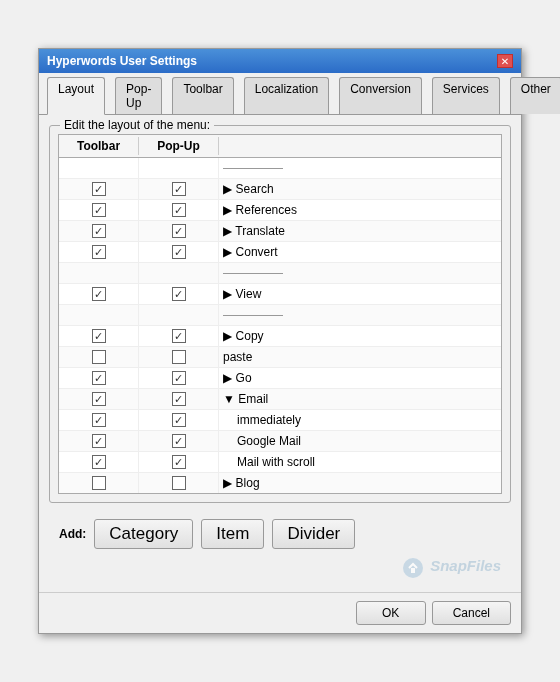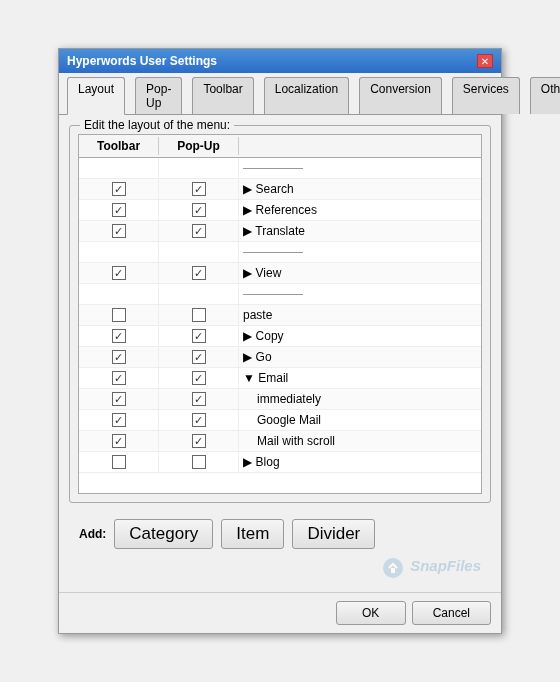--- a/index.html
+++ b/index.html
@@ -7,21 +7,21 @@
       font-family: 'Segoe UI', Tahoma, sans-serif;
       font-size: 12px;
       background: #f0f0f0;
       display: flex;
       justify-content: center;
       align-items: center;
       width: 560px;
       height: 682px;
     }
     .window {
-      width: 444px;
+      width: 484px;
       background: #f0f0f0;
       border: 1px solid #999;
       box-shadow: 2px 2px 8px rgba(0,0,0,0.4);
     }
     .title-bar {
       background: linear-gradient(to bottom, #4a90d9, #2b6cc7);
       color: white;
       padding: 4px 8px;
       display: flex;
       align-items: center;
@@ -309,20 +309,31 @@
                 <div class="checkbox checked"></div>
               </div>
               <div class="cell-popup">
                 <div class="checkbox checked"></div>
               </div>
               <div class="cell-item">
                 <span style="padding-left: 0px; font-size: 12px;">▶ Translate</span>
               </div>
             </div>
             <div class="table-row">
+              <div class="cell-toolbar">
+                <div class="checkbox checked"></div>
+              </div>
+              <div class="cell-popup">
+                <div class="checkbox checked"></div>
+              </div>
+              <div class="cell-item">
+                <span style="padding-left: 0px; font-size: 12px;">▶ Convert</span>
+              </div>
+            </div>
+            <div class="table-row">
               <div class="cell-toolbar"></div>
               <div class="cell-popup"></div>
               <div class="cell-item">
                 <div class="item-divider"></div>
               </div>
             </div>
             <div class="table-row">
               <div class="cell-toolbar">
                 <div class="checkbox checked"></div>
               </div>
@@ -335,38 +346,38 @@
             </div>
             <div class="table-row">
               <div class="cell-toolbar"></div>
               <div class="cell-popup"></div>
               <div class="cell-item">
                 <div class="item-divider"></div>
               </div>
             </div>
             <div class="table-row">
               <div class="cell-toolbar">
+                <div class="checkbox checked"></div>
+              </div>
+              <div class="cell-popup">
+                <div class="checkbox checked"></div>
+              </div>
+              <div class="cell-item">
+                <span style="padding-left: 0px; font-size: 12px;">▶ Copy</span>
+              </div>
+            </div>
+            <div class="table-row">
+              <div class="cell-toolbar">
                 <div class="checkbox unchecked"></div>
               </div>
               <div class="cell-popup">
                 <div class="checkbox unchecked"></div>
               </div>
               <div class="cell-item">
                 <span style="padding-left: 0px; font-size: 12px;">paste</span>
-              </div>
-            </div>
-            <div class="table-row">
-              <div class="cell-toolbar">
-                <div class="checkbox checked"></div>
-              </div>
-              <div class="cell-popup">
-                <div class="checkbox checked"></div>
-              </div>
-              <div class="cell-item">
-                <span style="padding-left: 0px; font-size: 12px;">▶ Copy</span>
               </div>
             </div>
             <div class="table-row">
               <div class="cell-toolbar">
                 <div class="checkbox checked"></div>
               </div>
               <div class="cell-popup">
                 <div class="checkbox checked"></div>
               </div>
               <div class="cell-item">

